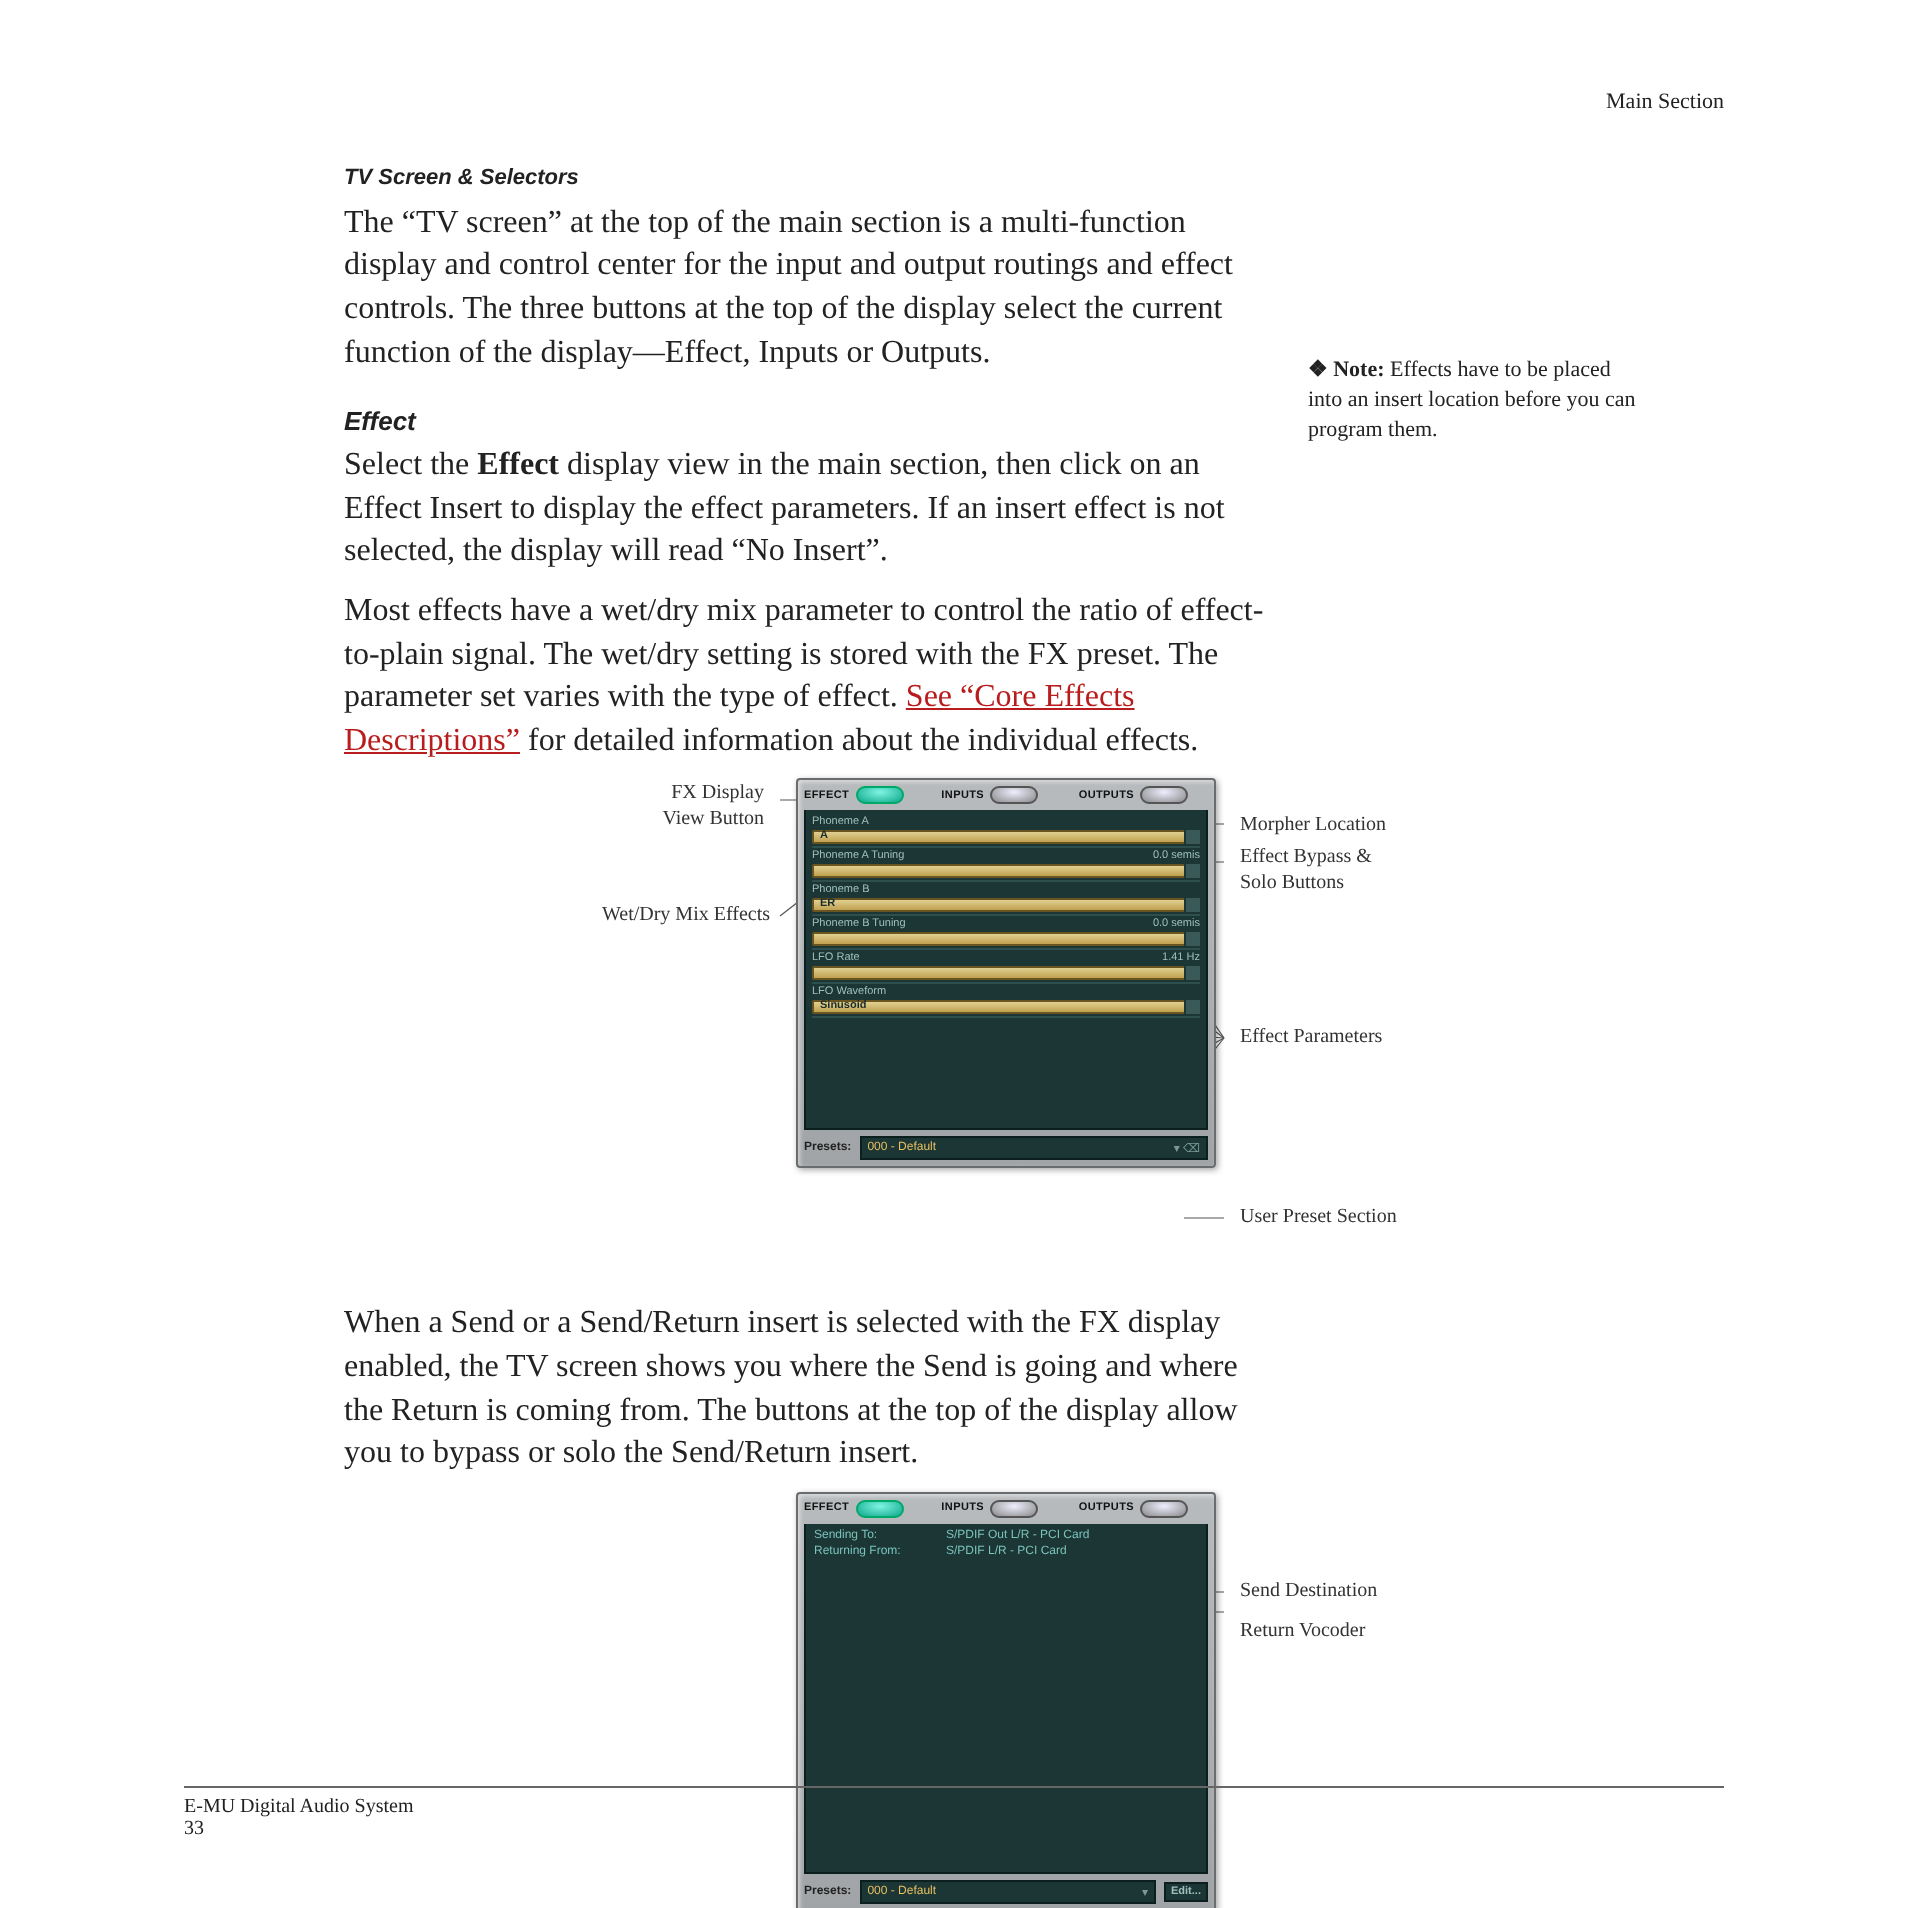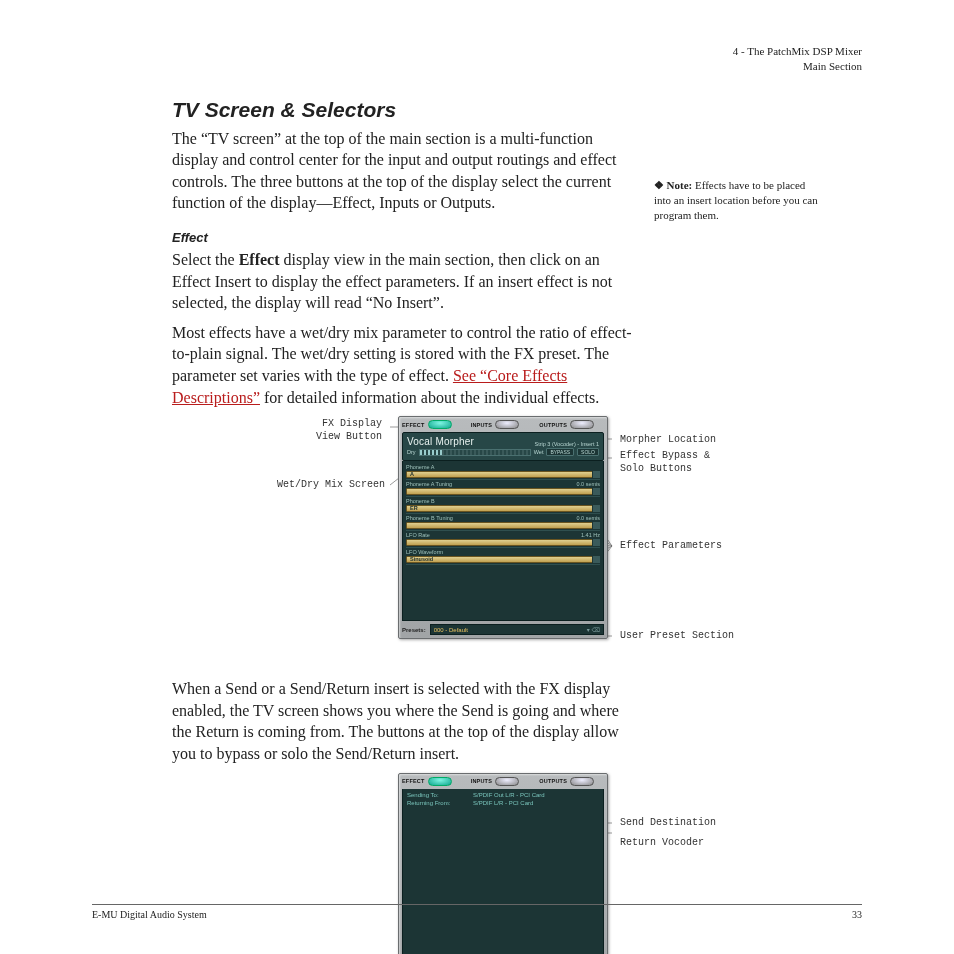--- a/index.html
+++ b/index.html
@@ -18,21 +18,21 @@
     font-size: 11px;
     line-height: 1.35;
     margin-bottom: 24px;
     padding-right: 0;
   }
   .main-text-col {
     margin-left: 80px;
     width: 460px;
   }
   h1 {
-    font-size: 21px;
+    font-size: 11px;
     font-weight: bold;
     font-style: italic;
     font-family: Verdana, Geneva, sans-serif;
     margin-bottom: 6px;
   }
   .para { font-size: 16px; line-height: 1.35; margin-bottom: 8px; }
   h2 {
     font-size: 13px;
     font-weight: bold;
     font-style: italic;
@@ -59,21 +59,21 @@
   .diagram1 .panel { position: absolute; left: 306px; top: 0; }
   .diagram2 {
     position: relative;
     height: 248px;
     margin: 6px 0 0 0;
   }
   .diagram2 .panel { position: absolute; left: 306px; top: 0; }
   .callout {
     position: absolute;
     font-size: 10px;
-    font-family: Liberation Mono, monospace;
+    font-family: Liberation Serif, serif;
     color: #333;
     line-height: 1.25;
   }
   .callout.left { text-align: right; }
   .callout.right { text-align: left; }
   
   .panel {
     width: 210px;
     background: linear-gradient(#b8bbbd, #a1a4a6);
     border: 1px solid #6a6d6f;
@@ -253,27 +253,27 @@
   svg.leaders { position:absolute; left:0; top:0; pointer-events:none; }
   
   .footer {
     position: absolute;
     left: 92px; right: 92px; bottom: 34px;
     border-top: 1px solid #666;
     padding-top: 4px;
     font-size: 10px;
     display: flex;
     justify-content: space-between;
+    flex-direction: column;
   }
 </style>
 </head>
 <body>
 
 <div class="header-right">
-  <div>4 - The PatchMix DSP Mixer</div>
   <div>Main Section</div>
 </div>
 
 <div class="main-text-col">
   <h1>TV Screen &amp; Selectors</h1>
   <p class="para">The “TV screen” at the top of the main section is a multi-function display and control center for the input and output routings and effect controls. The three buttons at the top of the display select the current function of the display—Effect, Inputs or Outputs.</p>
   <h2>Effect</h2>
   <p class="para">
     <span>Select the </span><strong>Effect</strong><span> display view in the main section, then click on an Effect Insert to display the effect parameters. If an insert effect is not selected, the display will read “No Insert”.</span>
   </p>
@@ -295,53 +295,40 @@
       <line x1="520" y1="42" x2="498" y2="42"></line>
       <line x1="520" y1="130" x2="480" y2="72"></line>
       <line x1="520" y1="130" x2="480" y2="100"></line>
       <line x1="520" y1="130" x2="480" y2="127"></line>
       <line x1="520" y1="130" x2="480" y2="152"></line>
       <line x1="520" y1="130" x2="480" y2="180"></line>
       <line x1="520" y1="220" x2="500" y2="220"></line>
     </g>
   </svg>
   <div class="callout left" style="left:140px; top:2px; width:150px;">FX Display<br>View Button</div>
-  <div class="callout left" style="left:88px; top:63px; width:205px;">Wet/Dry Mix Screen</div>
+  <div class="callout left" style="left:88px; top:63px; width:205px;">Wet/Dry Mix Effects</div>
   <div class="callout right" style="left:528px; top:18px;">Morpher Location</div>
   <div class="callout right" style="left:528px; top:34px;">Effect Bypass &amp;<br>Solo Buttons</div>
   <div class="callout right" style="left:528px; top:124px;">Effect Parameters</div>
   <div class="callout right" style="left:528px; top:214px;">User Preset Section</div>
 
   <div class="panel">
     <div class="panel-top">
       <div class="top-btn">
           <span>EFFECT</span>
           <span class="led on"></span>
         </div>
       <div class="top-btn">
           <span>INPUTS</span>
           <span class="led"></span>
         </div>
       <div class="top-btn">
           <span>OUTPUTS</span>
           <span class="led"></span>
         </div>
-    </div>
-    <div class="screen">
-      <div class="screen-title-row">
-        <div class="screen-title">Vocal Morpher</div>
-        <div class="screen-loc">Strip 3 (Vocoder) - Insert 1</div>
-      </div>
-      <div class="wetdry-row">
-        <span>Dry</span>
-        <div class="wetdry-bar"></div>
-        <span>Wet</span>
-        <span class="pill">BYPASS</span>
-        <span class="pill">SOLO</span>
-      </div>
     </div>
     <div class="param-list">
 
     <div class="param">
           <div class="param-top">
             <span>Phoneme A</span>
             <span></span>
           </div>
           <div class="param-val-row">
             <div class="param-slider narrow">

